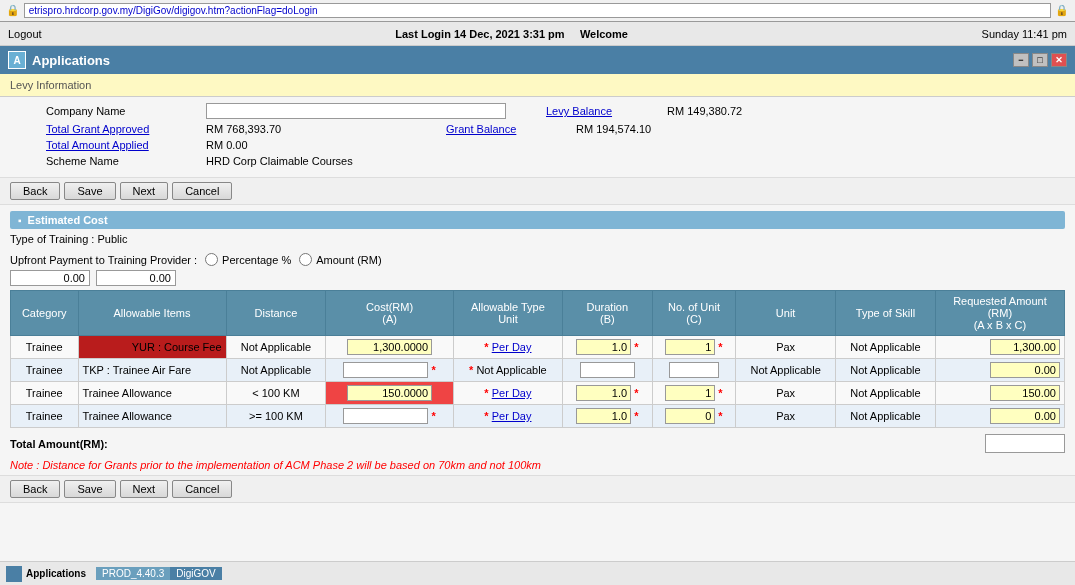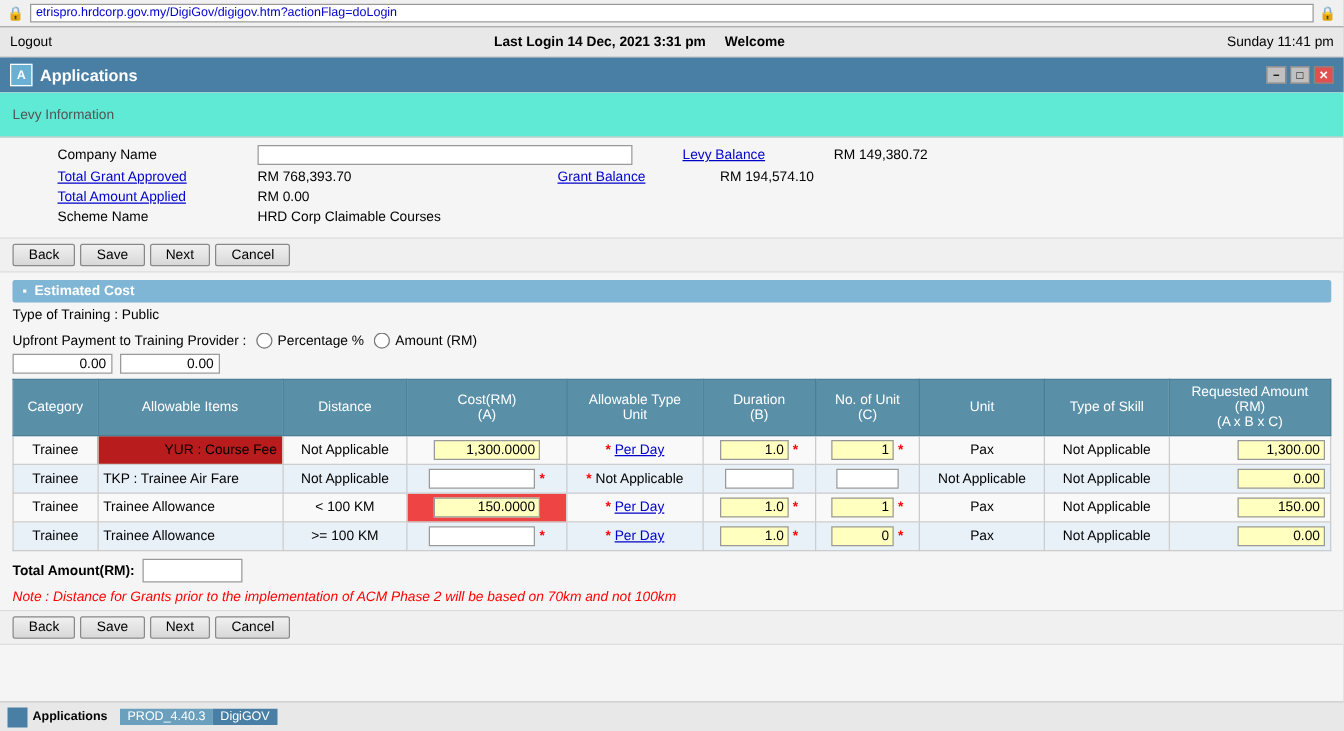--- a/index.html
+++ b/index.html
@@ -52,26 +52,26 @@
     .main-content {
       background: #f5f5f5;
       padding: 0;
       height: calc(585px - 22px - 24px - 28px - 24px);
       overflow-y: auto;
       overflow-x: hidden;
     }
 
     
     .levy-info-header {
-      background: #5eead4;
+      background: #fef9c3;
       border-bottom: 1px solid #ccc;
       padding: 2px 10px;
       font-size: 11px;
       color: #555;
-      height: 36px;
+      height: 23px;
       display: flex;
       align-items: center;
     }
 
     .info-table { width: 100%; padding: 6px 10px; margin-left: 36px; }
     .info-row { display: flex; margin-bottom: 4px; align-items: center; }
     .info-label { width: 160px; font-size: 11px; }
     .info-value { font-size: 11px; }
     .info-link { color: #0000cc; text-decoration: underline; cursor: pointer; width: 121px; }
     .input-field { border: 1px solid #999; padding: 1px 4px; background: white; font-size: 11px; }
@@ -147,21 +147,21 @@
       text-align: right;
       background: #ffffc0;
     }
     .req-asterisk { color: red; font-weight: bold; }
     .link-text { color: #0000cc; text-decoration: underline; cursor: pointer; }
 
     
     .note-text { padding: 4px 10px; font-size: 11px; color: red; font-style: italic; }
 
     
-    .total-row { display: flex; justify-content: flex-start; align-items: center; padding: 2px 10px; font-size: 11px; }
+    .total-row { display: flex; justify-content: space-between; align-items: center; padding: 2px 10px; font-size: 11px; }
     .total-label { font-weight: bold; margin-right: 6px; }
     .total-value { border: 1px solid #999; background: white; padding: 1px 6px; width: 80px; text-align: right; }
 
     
     .status-bar {
       background: #e8e8e8;
       border-top: 1px solid #ccc;
       display: flex;
       align-items: center;
       padding: 2px 6px;

